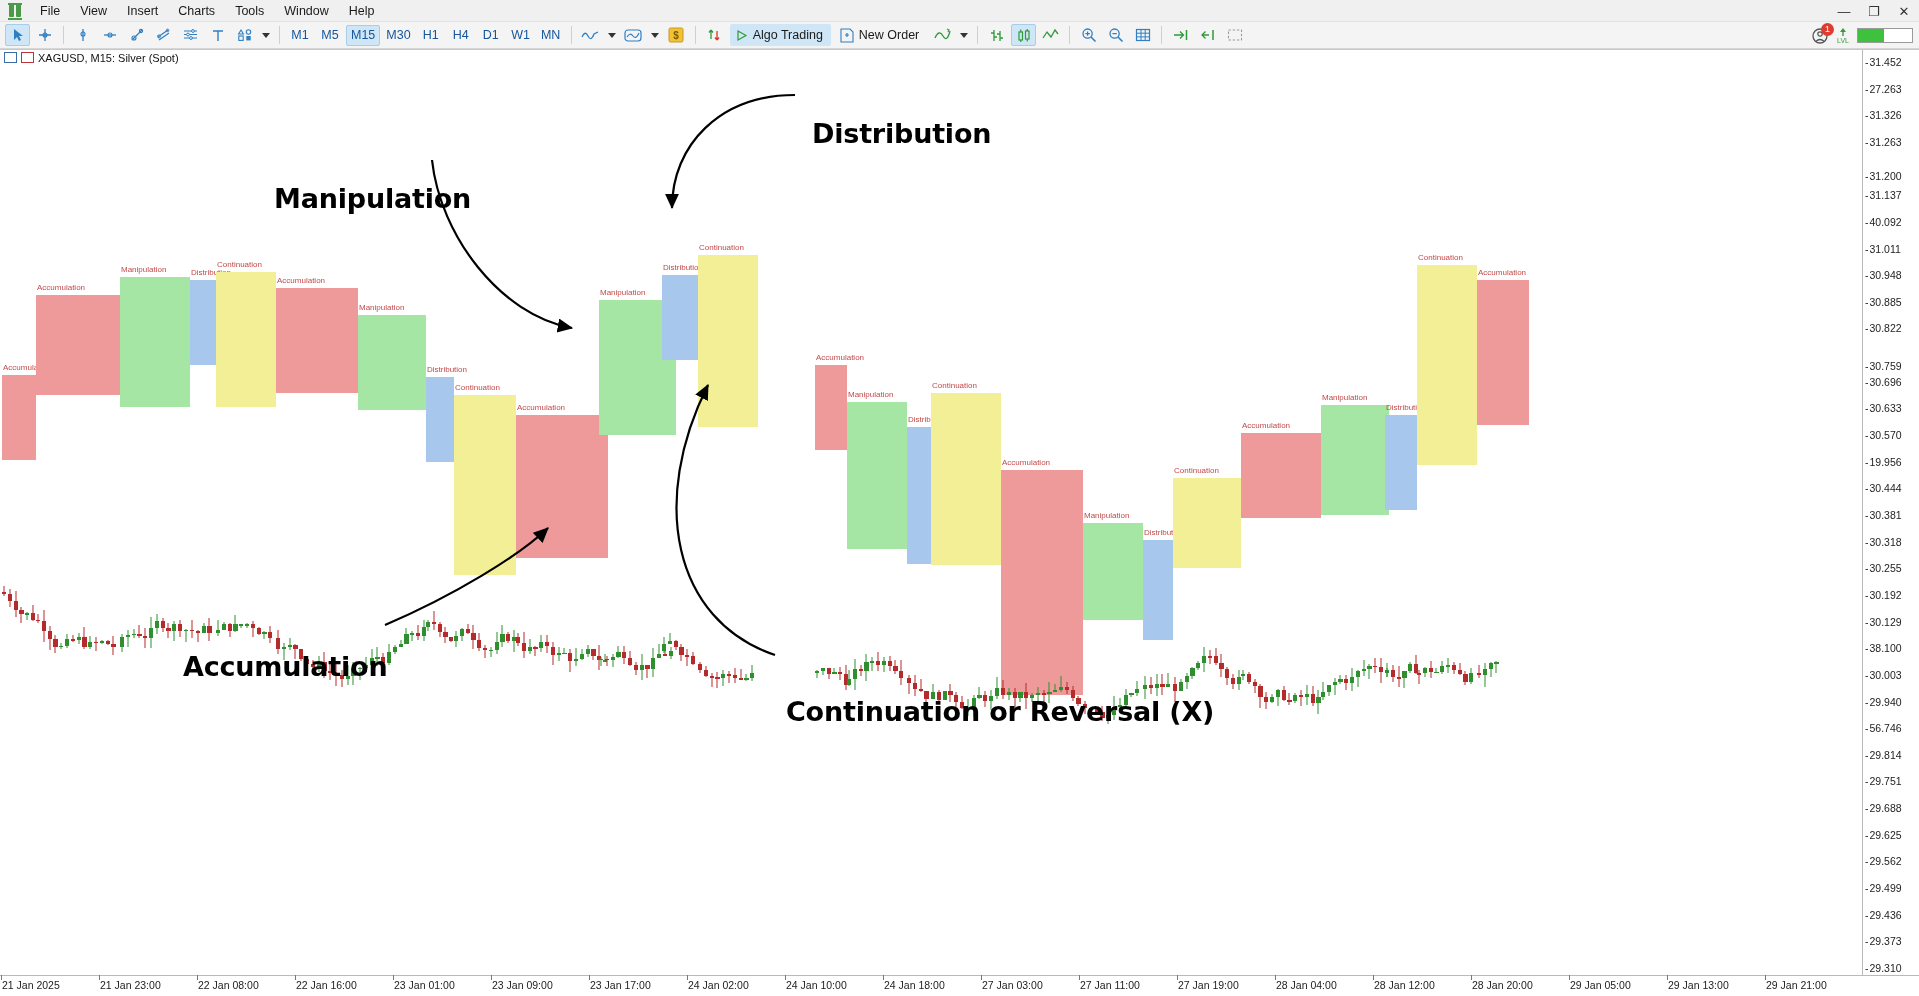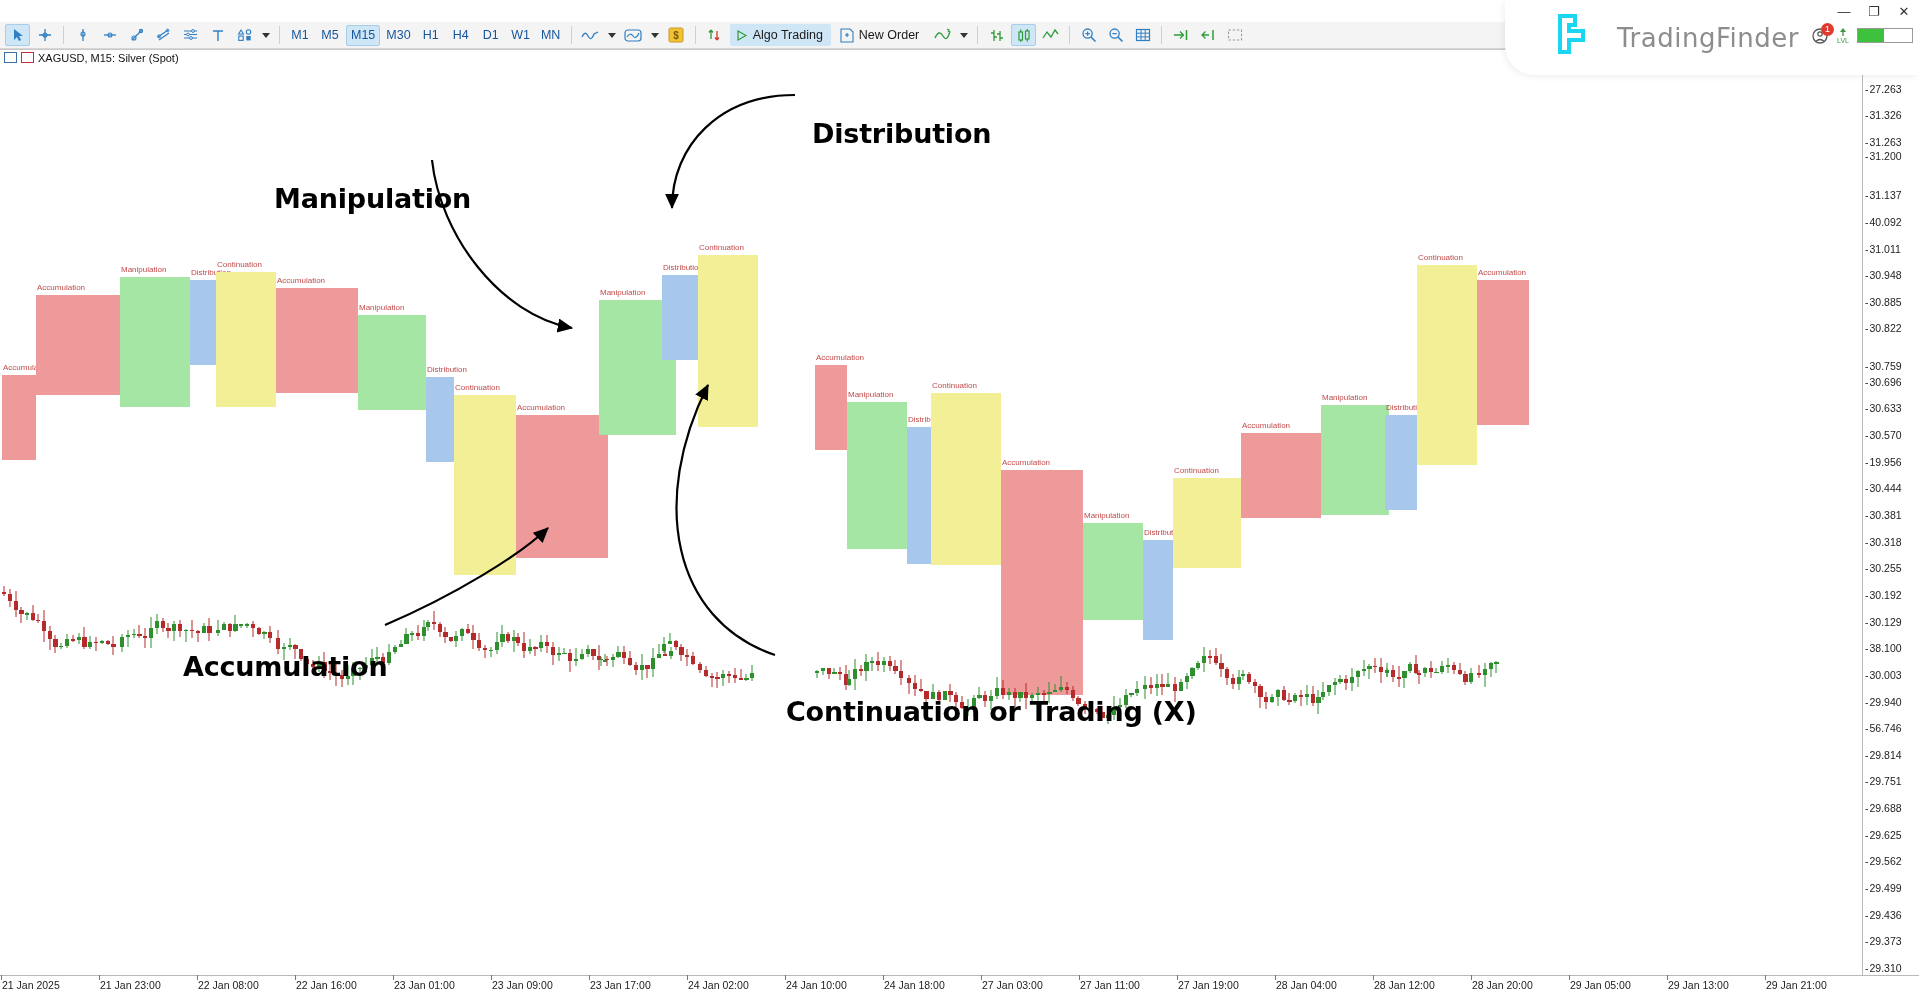--- a/index.html
+++ b/index.html
@@ -126,20 +126,35 @@
   }
   .lvl { display:flex; flex-direction:column; align-items:center; font-size:7px; color:#3a9a3a; line-height:7px;}
   .meter { width: 56px; height: 15px; border: 1px solid #9a9a9a; background:#fff; display:flex; }
   .meter i { display:block; height:100%; background:#3ec23e; }
 </style>
 </head>
 <body>
 
 <div id="app">
 
+  <div class="menubar">
+    <div class="mt-logo">
+      <u class="t"></u>
+        <i class="a"></i>
+        <i class="b"></i>
+        <u class="bo"></u>
+    </div>
+    <div class="menu-item">File</div>
+    <div class="menu-item">View</div>
+    <div class="menu-item">Insert</div>
+    <div class="menu-item">Charts</div>
+    <div class="menu-item">Tools</div>
+    <div class="menu-item">Window</div>
+    <div class="menu-item">Help</div>
+  </div>
 
   <div class="winctl">
     <div class="wc">—</div>
     <div class="wc">❐</div>
     <div class="wc close">✕</div>
   </div>
 
   <div class="toolbar">
     <div class="tb-btn sel">
       <svg width="14" height="14" viewBox="0 0 14 14">
@@ -1451,21 +1466,21 @@
           <div class="wick" style="top: 0px; height: 100%; background: rgb(47, 143, 47);"></div>
           <div class="body" style="top: 0.678708px; height: 1.6px; background: rgb(47, 143, 47);"></div>
         </div>
       </div>
 
     <div class="price-axis" id="price-axis">
         <div class="price-tick" style="top: 7px;">31.452</div>
         <div class="price-tick" style="top: 33.6471px;">27.263</div>
         <div class="price-tick" style="top: 60.2941px;">31.326</div>
         <div class="price-tick" style="top: 86.9412px;">31.263</div>
-        <div class="price-tick" style="top: 101px; text-align: right;">31.200</div>
+        <div class="price-tick" style="top: 121px; text-align: right;">31.200</div>
         <div class="price-tick" style="top: 140.235px;">31.137</div>
         <div class="price-tick" style="top: 166.882px;">40.092</div>
         <div class="price-tick" style="top: 193.529px;">31.011</div>
         <div class="price-tick" style="top: 220.176px;">30.948</div>
         <div class="price-tick" style="top: 246.824px;">30.885</div>
         <div class="price-tick" style="top: 273.471px;">30.822</div>
         <div class="price-tick" style="top: 311px;">30.759</div>
         <div class="price-tick" style="top: 326.765px;">30.696</div>
         <div class="price-tick" style="top: 353.412px;">30.633</div>
         <div class="price-tick" style="top: 380.059px;">30.570</div>
@@ -1521,24 +1536,18 @@
       <path d="M795,45 C720,45 672,95 672,158" fill="none" stroke="#000" stroke-width="2.2" marker-end="url(#ah)"></path>
       <path d="M432,110 C440,185 500,265 572,278" fill="none" stroke="#000" stroke-width="2.2" marker-end="url(#ah)"></path>
       <path d="M385,575 C455,545 520,505 548,478" fill="none" stroke="#000" stroke-width="2.2" marker-end="url(#ah)"></path>
       <path d="M775,605 C672,570 650,450 708,335" fill="none" stroke="#000" stroke-width="2.2" marker-end="url(#ah)"></path>
     </svg>
 
     <div id="anno-layer">
         <div class="anno" style="left: 812px; top: 68px; font-size: 27px;">Distribution</div>
         <div class="anno" style="left: 274px; top: 133px; font-size: 27px;">Manipulation</div>
         <div class="anno" style="left: 183px; top: 601px; font-size: 27px;">Accumulation</div>
-        <div class="anno" style="left: 786px; top: 646px; font-size: 27px;">Continuation or Trading (X)</div>
+        <div class="anno" style="left: 786px; top: 646px; font-size: 27px;">Continuation or Reversal (X)</div>
       </div>
   </div>
 
-  <div class="watermark">
-    <svg width="52" height="52" viewBox="0 0 52 52">
-      <path d="M12 4 h10 v9 h-6 v6 h14 v9 h-14 v12 h-9 V4 z" fill="none" stroke="#1ad6f0" stroke-width="4" stroke-linejoin="miter"></path>
-    </svg>
-    <span class="wm-text">TradingFinder</span>
-  </div>
 
 </div>
 
 </body></html>

